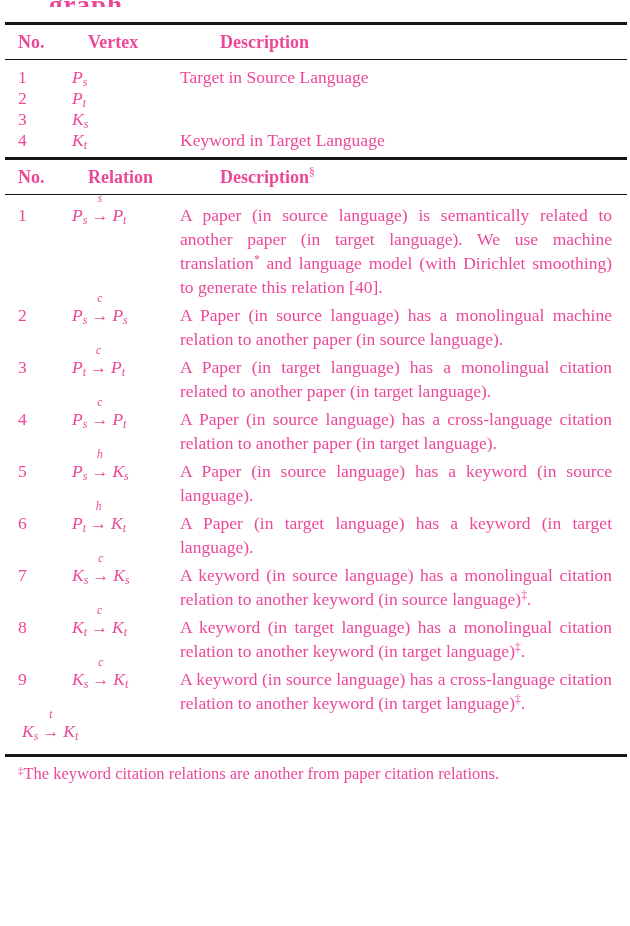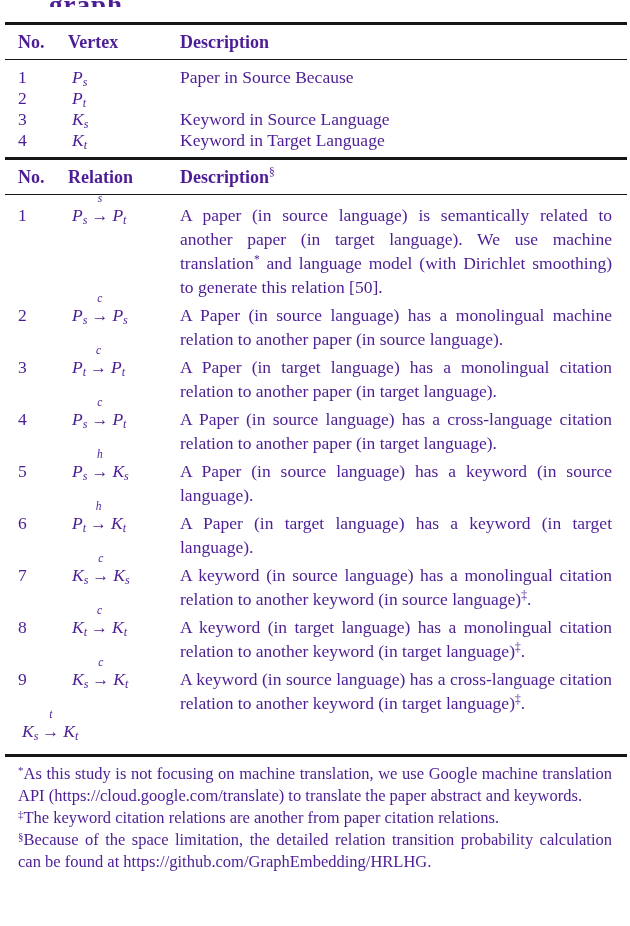--- a/index.html
+++ b/index.html
@@ -1,32 +1,32 @@
 <!DOCTYPE html>
 <html><head>
 <meta charset="utf-8">
 <style>
   html,body{margin:0;padding:0;background:#fff;}
   .page{
     width:630px;height:926px;overflow:hidden;position:relative;
-    background:#ffffff;color:#4c1d95;
+    background:#ffffff;color:#ec4899;
     font-family:"Liberation Serif","DejaVu Serif",serif;
   }
   
   .caption-clip{height:7px;overflow:hidden;}
   .caption-word{display:inline-block;font-weight:bold;font-size:27px;line-height:27px;margin-top:-22px;margin-left:49px;letter-spacing:1px;}
 
   .rule{background:#161616;margin:0 3px 0 5px;}
   .rule.heavy{height:2.6px;}
   .rule.light{height:1.6px;}
   .rule.top{margin-top:15px;}
 
   .grid{display:grid;grid-template-columns:50px 112px 1fr;padding:0 18px;}
 
-  .thead{font-weight:bold;font-size:18px;line-height:20px;padding-top:7px;padding-bottom:7px;}
+  .thead{font-weight:bold;font-size:18px;line-height:20px;padding-top:7px;padding-bottom:7px;gap:20px;}
   .thead .h{display:block;}
   sup{font-size:11.5px;line-height:0;vertical-align:6px;font-weight:normal;}
   .thead sup{vertical-align:7px;}
 
   .vbody{padding-top:7px;padding-bottom:6px;}
   .vbody .cell{font-size:17.5px;line-height:21px;}
   .vformula{font-style:italic;padding-left:4px;display:inline-block;}
   sub{font-size:12px;line-height:0;vertical-align:-3px;}
   .vformula sub,.formula sub{font-style:italic;}
 
@@ -58,30 +58,29 @@
     <span class="h">Vertex</span>
     <span class="h">Description</span>
   </div>
 
   <div class="rule light"></div>
 
   <div class="vbody">
     <div class="grid">
       <span class="cell">1</span>
       <span class="cell vformula"><span>P</span><sub>s</sub></span>
-      <span class="cell">Paper in Source Because</span>
+      <span class="cell">Target in Source Language</span>
     </div>
     <div class="grid">
       <span class="cell">2</span>
       <span class="cell vformula"><span>P</span><sub>t</sub></span>
     </div>
     <div class="grid">
       <span class="cell">3</span>
       <span class="cell vformula"><span>K</span><sub>s</sub></span>
-      <span class="cell">Keyword in Source Language</span>
     </div>
     <div class="grid">
       <span class="cell">4</span>
       <span class="cell vformula"><span>K</span><sub>t</sub></span>
       <span class="cell">Keyword in Target Language</span>
     </div>
   </div>
 
   <div class="rule heavy"></div>
 
@@ -91,33 +90,33 @@
     <span class="h"><span>Description</span><sup>§</sup></span>
   </div>
 
   <div class="rule light"></div>
 
   <div class="rbody">
 
     <div class="grid rrow">
       <span class="num">1</span>
       <span class="formula"><span><span>P</span><sub>s</sub></span><span class="xarrow"><span class="over">s</span><span class="arr">→</span></span><span><span>P</span><sub>t</sub></span></span>
-      <span class="desc"><span>A paper (in source language) is semantically related to another paper (in target language). We use machine translation</span><sup>*</sup><span> and language model (with Dirichlet smoothing) to generate this relation [50].</span></span>
+      <span class="desc"><span>A paper (in source language) is semantically related to another paper (in target language). We use machine translation</span><sup>*</sup><span> and language model (with Dirichlet smoothing) to generate this relation [40].</span></span>
     </div>
 
     <div class="grid rrow">
       <span class="num">2</span>
       <span class="formula"><span><span>P</span><sub>s</sub></span><span class="xarrow"><span class="over">c</span><span class="arr">→</span></span><span><span>P</span><sub>s</sub></span></span>
       <span class="desc"><span>A Paper (in source language) has a monolingual machine relation to another paper (in source language).</span><sup></sup><span></span></span>
     </div>
 
     <div class="grid rrow">
       <span class="num">3</span>
       <span class="formula"><span><span>P</span><sub>t</sub></span><span class="xarrow"><span class="over">c</span><span class="arr">→</span></span><span><span>P</span><sub>t</sub></span></span>
-      <span class="desc"><span>A Paper (in target language) has a monolingual citation relation to another paper (in target language).</span><sup></sup><span></span></span>
+      <span class="desc"><span>A Paper (in target language) has a monolingual citation related to another paper (in target language).</span><sup></sup><span></span></span>
     </div>
 
     <div class="grid rrow">
       <span class="num">4</span>
       <span class="formula"><span><span>P</span><sub>s</sub></span><span class="xarrow"><span class="over">c</span><span class="arr">→</span></span><span><span>P</span><sub>t</sub></span></span>
       <span class="desc"><span>A Paper (in source language) has a cross-language citation relation to another paper (in target language).</span><sup></sup><span></span></span>
     </div>
 
     <div class="grid rrow">
       <span class="num">5</span>
@@ -151,18 +150,16 @@
 
     <div class="grid rrow">
       <span class="formula"><span><span>K</span><sub>s</sub></span><span class="xarrow"><span class="over">t</span><span class="arr">→</span></span><span><span>K</span><sub>t</sub></span></span>
     </div>
 
   </div>
 
   <div class="rule heavy"></div>
 
   <div class="footnotes">
-    <div class="fnote"><sup>*</sup><span>As this study is not focusing on machine translation, we use Google machine translation API (https://cloud.google.com/translate) to translate the paper abstract and keywords.</span></div>
     <div class="fnote"><sup>‡</sup><span>The keyword citation relations are another from paper citation relations.</span></div>
-    <div class="fnote"><sup>§</sup><span>Because of the space limitation, the detailed relation transition probability calculation can be found at https://github.com/GraphEmbedding/HRLHG.</span></div>
   </div>
 
 </div>
 
 </body></html>

